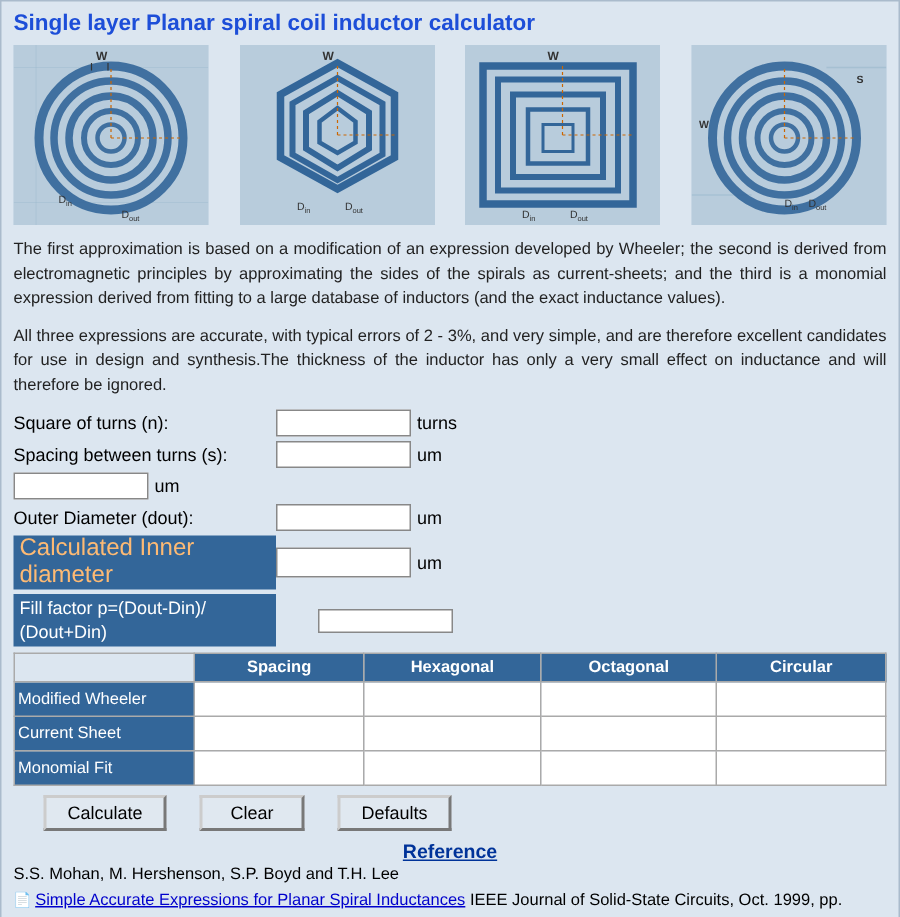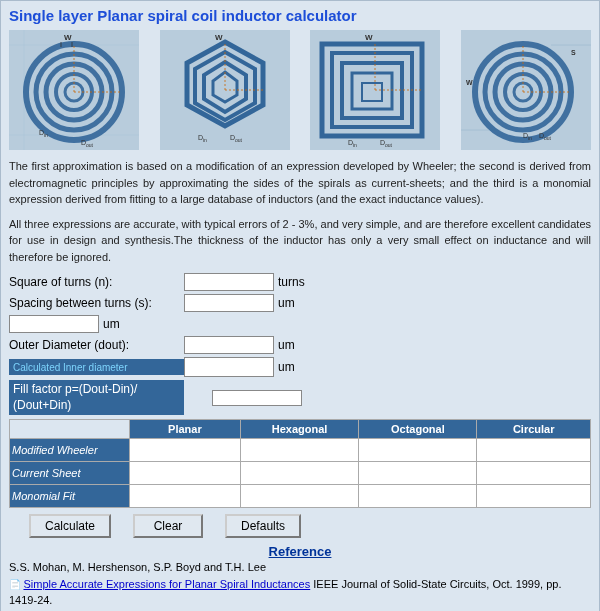--- a/index.html
+++ b/index.html
@@ -67,26 +67,26 @@
       font-size: 12px;
       color: #000;
     }
     .calc-inner-row {
       display: flex;
       align-items: center;
       margin-bottom: 3px;
     }
     .calc-label {
       width: 175px;
-      font-size: 10px;
-      color: #7dd3fc;
+      font-size: 16px;
+      color: #fdba74;
       background: #336699;
       padding: 2px 4px;
       flex-shrink: 0;
-      height: 16px;
+      height: 36px;
       display: flex;
       align-items: center;
     }
     .calc-input {
       width: 90px;
       height: 20px;
       border: 1px solid #888;
       background: white;
       font-size: 11px;
       padding: 1px 3px;
@@ -148,21 +148,20 @@
       height: 18px;
       border: none;
       background: white;
       font-size: 11px;
       padding: 1px 2px;
     }
     .row-label-cell {
       background: #336699;
       color: white;
       width: 120px;
-      font-style: italic;
     }
     
     .buttons-row {
       display: flex;
       justify-content: flex-start;
       gap: 22px;
       margin: 6px 0;
       padding-left: 20px;
     }
     .calc-button {
@@ -344,21 +343,21 @@
     <div class="fill-factor-row">
       <span class="fill-factor-label">Fill factor p=(Dout-Din)/ (Dout+Din)</span>
       <input type="text" class="fill-factor-input" value="" style="">
     </div>
   </div>
 
   <table class="results-table">
     <thead>
       <tr>
         <th style="width:120px;background:#dce6f0;color:#000;"></th>
-        <th>Planar</th>
+        <th>Spacing</th>
         <th>Hexagonal</th>
         <th>Octagonal</th>
         <th>Circular</th>
       </tr>
     </thead>
     <tbody>
       <tr>
         <td class="row-label-cell">Modified Wheeler</td>
         <td class="result-cell"><input type="text" class="result-input" value="" style=""></td>
         <td class="result-cell"><input type="text" class="result-input" value="" style=""></td>

